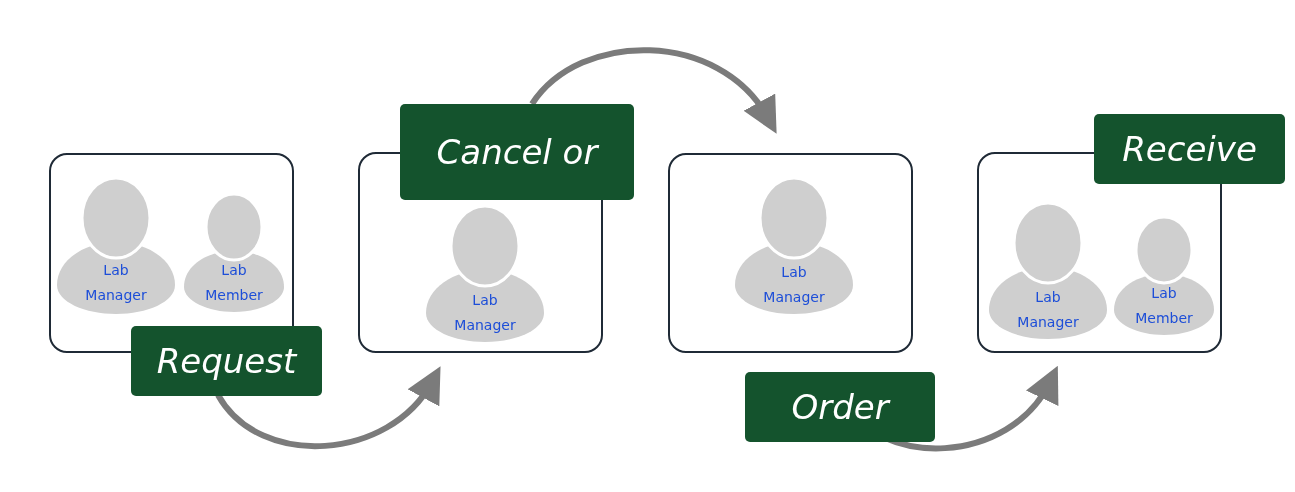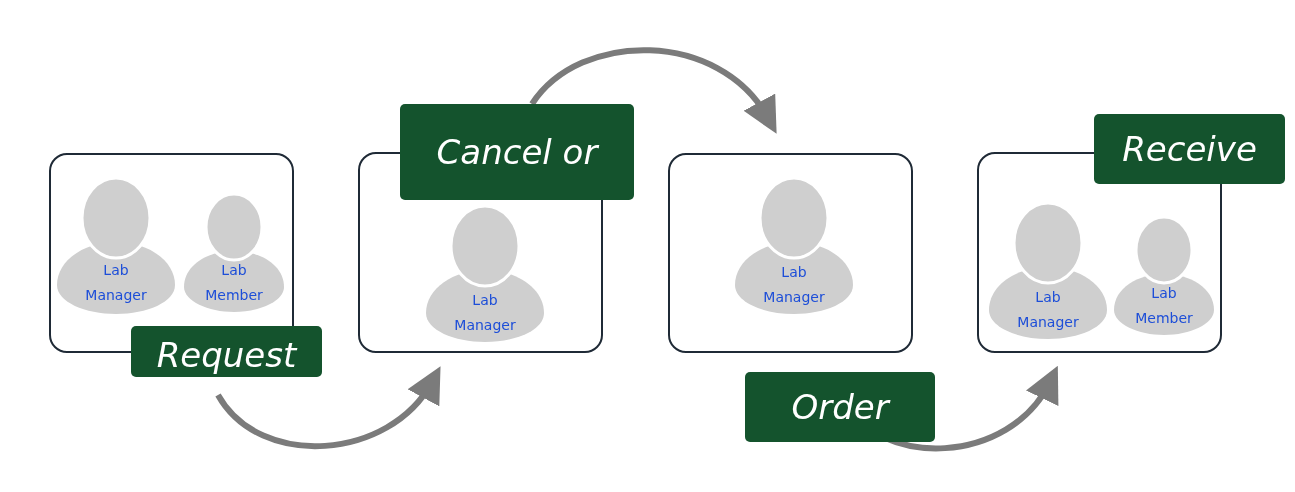--- a/index.html
+++ b/index.html
@@ -55,21 +55,21 @@
   <div class="person" style="left:182px; top:195px; width:104px; height:118px;">
     <svg width="104" height="118">
       <path d="M2,92 C2,70 26,56 52,56 C78,56 102,70 102,92 C102,106 78,117 52,117 C26,117 2,106 2,92 Z" fill="#cfcfcf"></path>
       <ellipse cx="52" cy="32" rx="28" ry="33" fill="#cfcfcf" stroke="#ffffff" stroke-width="3"></ellipse>
     </svg>
     <div class="plabel" style="top:63px;">
       <div>Lab</div>
       <div>Member</div>
     </div>
   </div>
-  <div class="tag" style="left:131px; top:326px; width:191px; height:51px;align-items:flex-end;">
+  <div class="tag" style="left:131px; top:326px; width:191px; height:70px;">
     <span>Request</span>
   </div>
 
   <div class="card" style="left:358px; top:152px; width:245px; height:201px;"></div>
   <div class="person" style="left:424px; top:208px; width:122px; height:135px;">
     <svg width="122" height="135">
       <path d="M2,105 C2,80 30,62 61,62 C92,62 120,80 120,105 C120,122 92,134 61,134 C30,134 2,122 2,105 Z" fill="#cfcfcf"></path>
       <ellipse cx="61" cy="38" rx="34" ry="40" fill="#cfcfcf" stroke="#ffffff" stroke-width="3"></ellipse>
     </svg>
     <div class="plabel" style="top:80px;">

